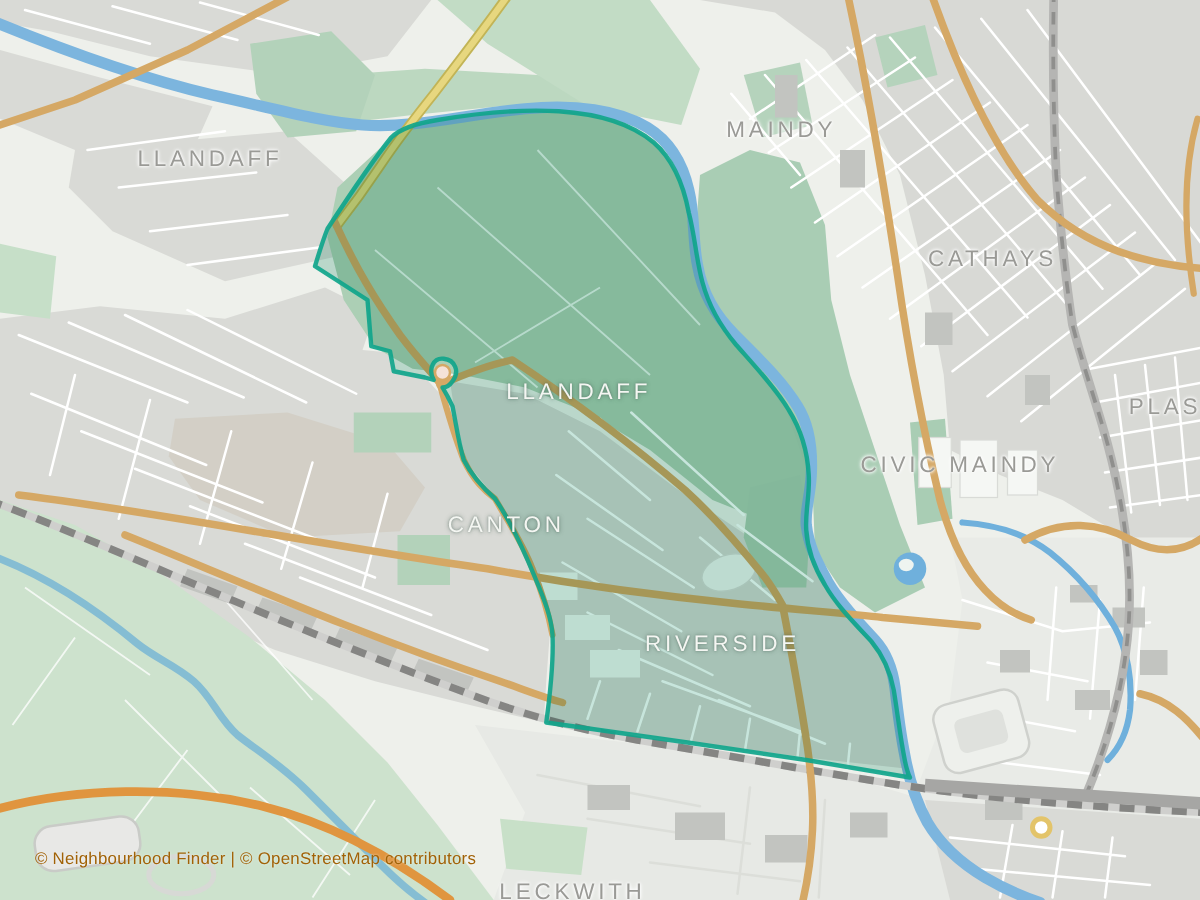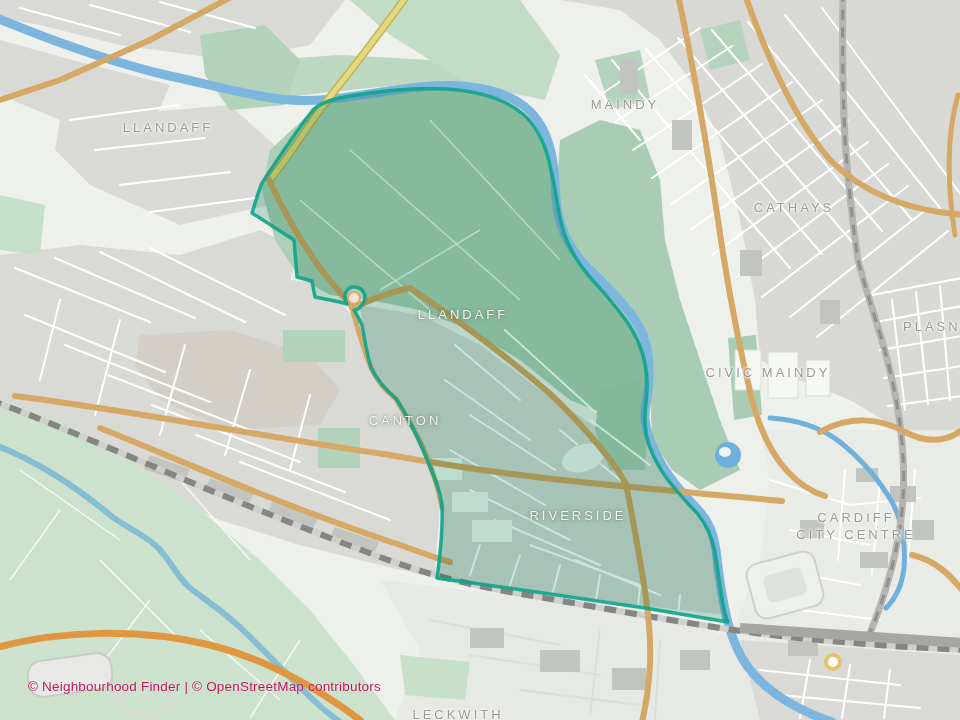--- a/index.html
+++ b/index.html
@@ -1,28 +1,28 @@
 <!DOCTYPE html>
 <html><head>
 <meta charset="utf-8">
 <style>
   html,body{margin:0;padding:0;background:#eef0eb;}
   #viewport{position:relative;width:960px;height:720px;overflow:hidden;
             font-family:"Liberation Sans","DejaVu Sans",sans-serif;}
   #map-svg{position:absolute;left:0;top:0;}
   .place-label{position:absolute;transform:translate(-50%,-50%);
-    font-size:13px;letter-spacing:3px;color:#9a9a96;white-space:nowrap;
+    font-size:18px;letter-spacing:3px;color:#9a9a96;white-space:nowrap;
     text-shadow:0 0 2px #fff,0 0 3px #fff,0 0 4px rgba(255,255,255,.9);
     pointer-events:none;}
   .place-label.light{color:#f4f6f2;
     text-shadow:0 0 2px rgba(70,95,84,.55),0 0 4px rgba(70,95,84,.45);}
   .place-label.two-line{white-space:normal;width:120px;text-align:center;line-height:1.3;}
   .place-label.edge-anchored{transform:translate(0,-50%);}
   #attribution{position:absolute;left:28px;top:679px;font-size:13.5px;
-    color:#be185d;letter-spacing:.2px;
+    color:#a16207;letter-spacing:.2px;
     text-shadow:0 0 2px rgba(255,255,255,.6);}
 </style>
 </head>
 <body>
 
 <div id="viewport">
 
 <svg id="map-svg" width="960" height="720" viewBox="0 0 960 720" xmlns="http://www.w3.org/2000/svg">
 
   <rect x="0" y="0" width="960" height="720" fill="#eef0eb"></rect>
@@ -175,17 +175,16 @@
 </svg>
 
   <div class="place-label" style="left:168px;top:127px">LLANDAFF</div>
   <div class="place-label" style="left:625px;top:104px">MAINDY</div>
   <div class="place-label" style="left:794px;top:207px">CATHAYS</div>
   <div class="place-label edge-anchored" style="left:903px;top:326px">PLASNEWYDD</div>
   <div class="place-label" style="left:768px;top:372px">CIVIC MAINDY</div>
   <div class="place-label light" style="left:463px;top:314px">LLANDAFF</div>
   <div class="place-label light" style="left:405px;top:420px">CANTON</div>
   <div class="place-label light" style="left:578px;top:515px">RIVERSIDE</div>
-  <div class="place-label two-line" style="left:856px;top:527px">CARDIFF CITY CENTRE</div>
   <div class="place-label" style="left:458px;top:714px">LECKWITH</div>
 
   <div id="attribution">© Neighbourhood Finder | © OpenStreetMap contributors</div>
 </div>
 
 </body></html>

